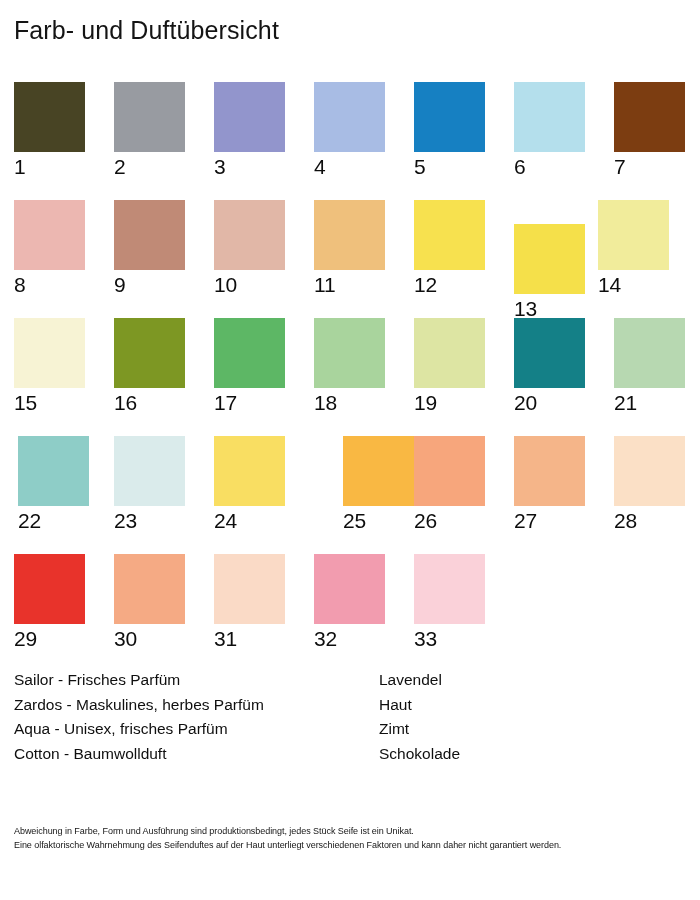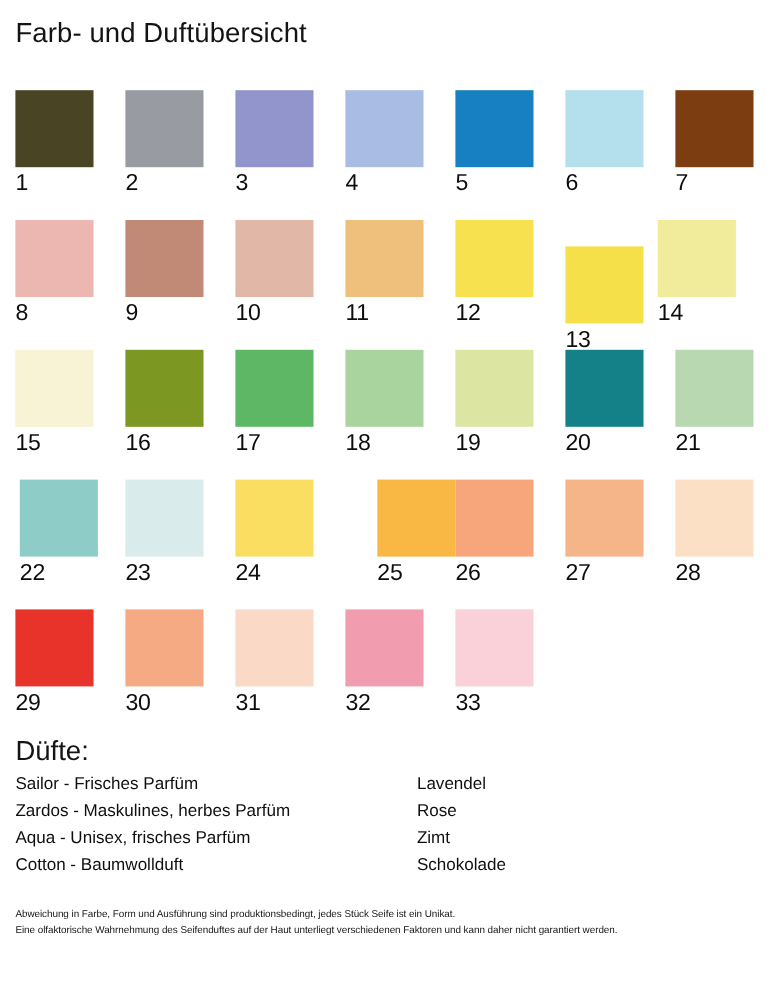--- a/index.html
+++ b/index.html
@@ -258,31 +258,30 @@
           <span class="swatch-label">32</span>
         </div>
         <div class="swatch-cell" style="left: 400px;">
           <span class="swatch-chip" title="#fad1d9" style="background: rgb(250, 209, 217);"></span>
           <span class="swatch-label">33</span>
         </div>
       </div>
     </div>
 
   <div class="scents-section">
-    <div class="scents-heading">Düfte:</div>
     <div class="scents-columns">
       <div class="scents-col left">
           <div class="scent-line">Sailor - Frisches Parfüm</div>
           <div class="scent-line">Zardos - Maskulines, herbes Parfüm</div>
           <div class="scent-line">Aqua - Unisex, frisches Parfüm</div>
           <div class="scent-line">Cotton - Baumwollduft</div>
         </div>
       <div class="scents-col right">
           <div class="scent-line">Lavendel</div>
-          <div class="scent-line">Rose</div>
+          <div class="scent-line">Haut</div>
           <div class="scent-line">Zimt</div>
           <div class="scent-line">Schokolade</div>
         </div>
     </div>
   </div>
 
   <div class="disclaimer">
       <div class="disclaimer-line">Abweichung in Farbe, Form und Ausführung sind produktionsbedingt, jedes Stück Seife ist ein Unikat.</div>
       <div class="disclaimer-line">Eine olfaktorische Wahrnehmung des Seifenduftes auf der Haut unterliegt verschiedenen Faktoren und kann daher nicht garantiert werden.</div>
     </div>

